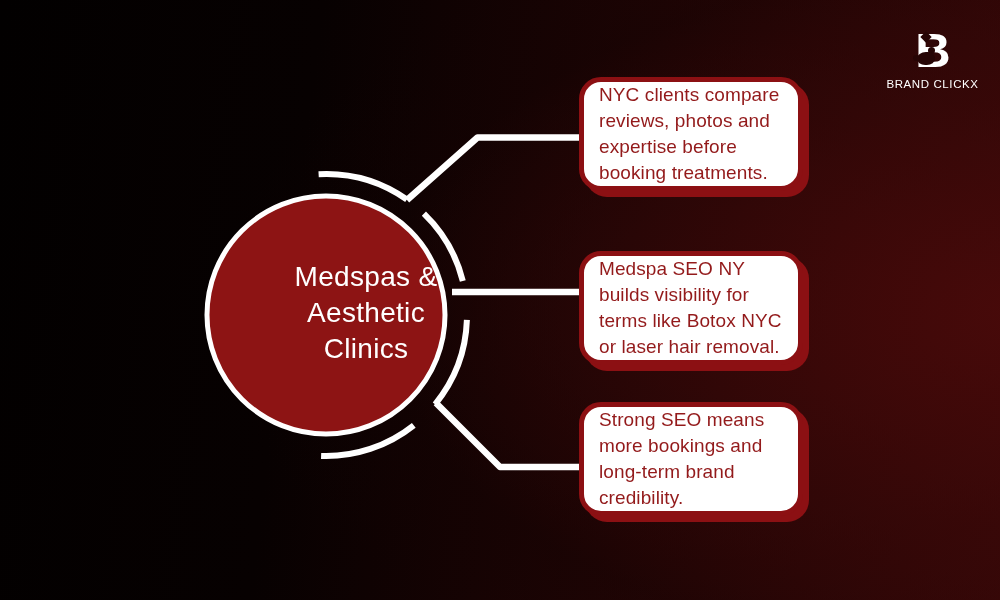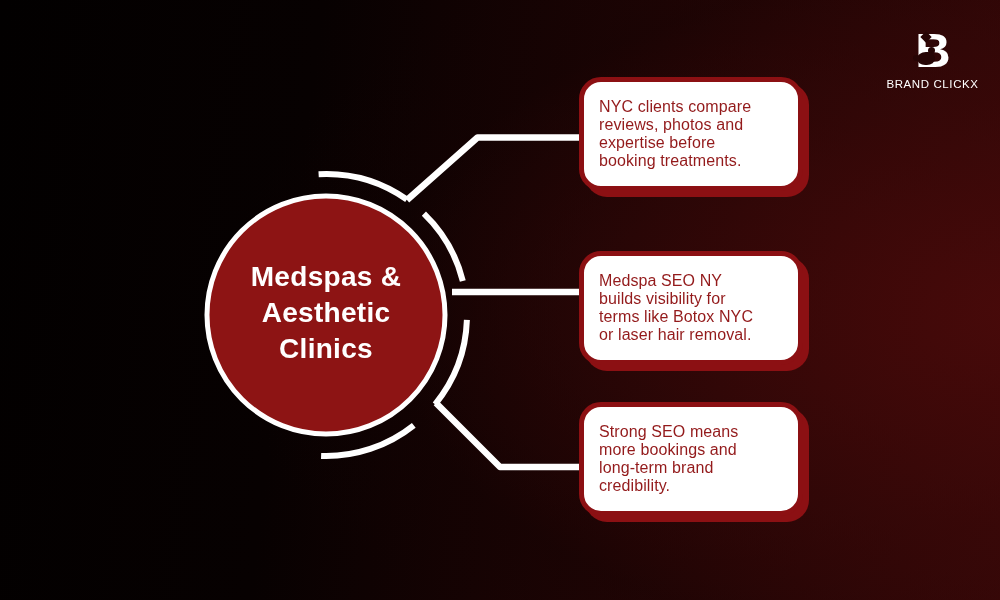--- a/index.html
+++ b/index.html
@@ -10,38 +10,38 @@
     font-family:"Liberation Sans",sans-serif;
     background:
       radial-gradient(95% 85% at 103% 52%, rgba(74,10,10,.85) 0%, rgba(52,8,8,.55) 42%, rgba(20,3,3,.25) 68%, rgba(0,0,0,0) 85%),
       linear-gradient(97deg,#020000 0%,#070101 30%,#1e0404 62%,#3e0808 100%);
   }
   svg.connectors{position:absolute;left:0;top:0;}
 
   
   .center-label{
     position:absolute;left:206px;top:259px;width:240px;
-    color:#ffffff;font-size:28px;line-height:36px;font-weight:700;
-    text-align:center;white-space:pre-line;letter-spacing:.3px;
+    color:#ffffff;font-size:28px;line-height:36px;font-weight:400;
+    text-align:center;white-space:pre-line;letter-spacing:.3px;padding-left:40px;
   }
 
   
   .node{
     position:absolute;left:579px;width:224px;height:114px;
     box-sizing:border-box;background:#ffffff;
     border:5px solid #8c1013;border-radius:22px;
     box-shadow:6px 6px 0 0 #8c1013;
     display:flex;align-items:center;
   }
   .node-1{top:77px;}
   .node-2{top:251px;}
   .node-3{top:402px;}
   .node-text{
     padding:8px 6px 8px 15px;
-    color:#931a1b;font-size:16px;line-height:18px;
+    color:#931a1b;font-size:19px;line-height:26px;
     font-weight:500;letter-spacing:.1px;white-space:pre-line;
   }
 
   
   .logo{position:absolute;left:880px;top:24px;width:105px;text-align:center;color:#fff;}
   .logo-mark{position:relative;height:52px;line-height:52px;font-size:49px;font-weight:800;letter-spacing:-1px;}
   .cut{position:absolute;background:#260505;}
   .bear-head{left:37px;top:28px;width:18px;height:13px;border-radius:55% 45% 50% 50% / 60% 50% 50% 50%;}
   .bear-ear{left:48px;top:23px;width:7px;height:7px;border-radius:50%;}
   .bear-snout{left:33px;top:31px;width:7px;height:6px;border-radius:50%;}

